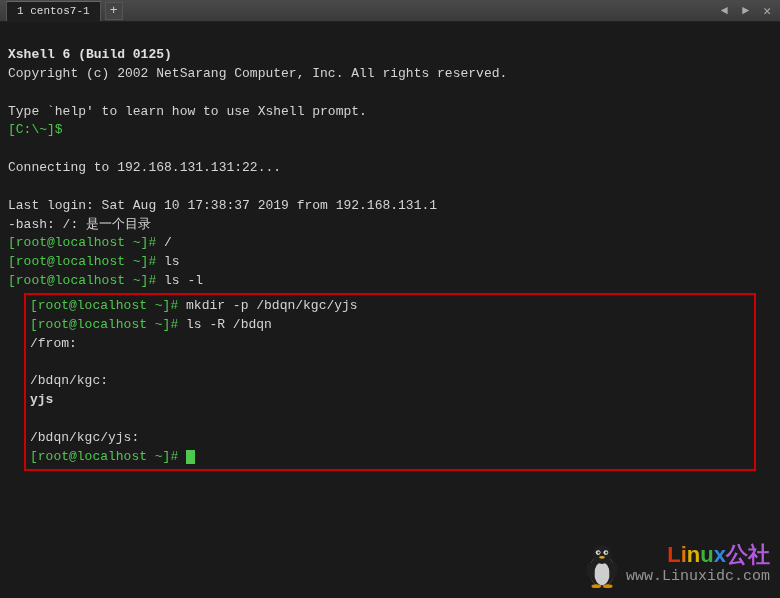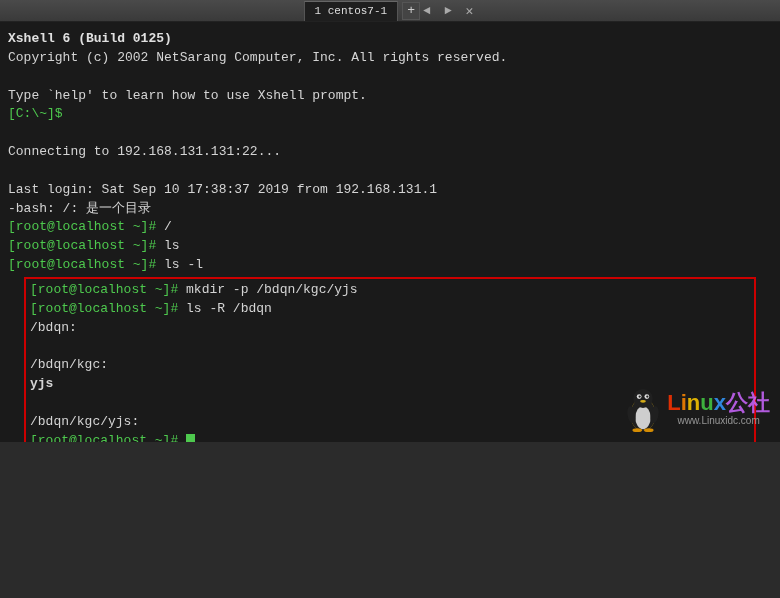--- a/index.html
+++ b/index.html
@@ -12,21 +12,21 @@
       overflow: hidden;
     }
 
     
     .title-bar {
       width: 780px;
       height: 22px;
       background: linear-gradient(to bottom, #4a4a4a, #3a3a3a);
       display: flex;
       align-items: center;
-      justify-content: center;
+      justify-content: space-between;
       padding: 0 6px;
       border-bottom: 1px solid #222;
     }
 
     .title-bar-left {
       display: flex;
       align-items: center;
       gap: 4px;
     }
 
@@ -73,26 +73,26 @@
     .close-btn {
       color: #aaa;
       font-size: 13px;
       cursor: pointer;
       padding: 0 3px;
     }
 
     
     .terminal {
       width: 780px;
-      height: 420px;
+      height: 576px;
       background: #1a1a1a;
       color: #d4d4d4;
       font-size: 13px;
       line-height: 1.45;
-      padding: 8px 8px;
+      padding: 24px 8px;
       overflow: hidden;
       position: relative;
     }
 
     .line {
       white-space: pre;
       font-family: 'Courier New', Courier, monospace;
     }
 
     .bold {
@@ -135,21 +135,21 @@
     }
 
     .linux-penguin {
       width: 40px;
       height: 48px;
     }
 
     .watermark-text {
       display: flex;
       flex-direction: column;
-      align-items: center;
+      align-items: flex-end;
     }
   </style>
 </head>
 <body>
 
 <div class="title-bar">
   <div class="title-bar-left">
     <div class="tab">
       <span>1 centos7-1</span>
     </div>
@@ -165,30 +165,30 @@
 <div class="terminal">
 
   <div class="line bold white">Xshell 6 (Build 0125)</div>
   <div class="line">Copyright (c) 2002 NetSarang Computer, Inc. All rights reserved.</div>
   <div class="line">&nbsp;</div>
   <div class="line">Type `help' to learn how to use Xshell prompt.</div>
   <div class="line green">[C:\~]$</div>
   <div class="line">&nbsp;</div>
   <div class="line">Connecting to 192.168.131.131:22...</div>
   <div class="line">&nbsp;</div>
-  <div class="line">Last login: Sat Sep 10 17:38:37 2019 from 192.168.131.1</div>
+  <div class="line">Last login: Sat Aug 10 17:38:37 2019 from 192.168.131.1</div>
   <div class="line">-bash: /: 是一个目录</div>
   <div class="line"><span class="green">[root@localhost ~]#</span> /</div>
   <div class="line"><span class="green">[root@localhost ~]#</span> ls</div>
   <div class="line"><span class="green">[root@localhost ~]#</span> ls -l</div>
 
   <div class="highlight-box">
     <div class="line"><span class="green">[root@localhost ~]#</span> mkdir -p /bdqn/kgc/yjs</div>
     <div class="line"><span class="green">[root@localhost ~]#</span> ls -R /bdqn</div>
-    <div class="line">/bdqn:</div>
+    <div class="line">/from:</div>
     <div class="line">&nbsp;</div>
     <div class="line">/bdqn/kgc:</div>
     <div class="line bold">yjs</div>
     <div class="line">&nbsp;</div>
     <div class="line">/bdqn/kgc/yjs:</div>
     <div class="line"><span class="green">[root@localhost ~]#</span> <span class="cursor"></span></div>
   </div>
 
   <div class="watermark">
 
@@ -212,17 +212,17 @@
       <ellipse cx="14" cy="46" rx="5" ry="2" fill="#f5a000"></ellipse>
       <ellipse cx="26" cy="46" rx="5" ry="2" fill="#f5a000"></ellipse>
 
       <ellipse cx="8" cy="30" rx="4" ry="9" fill="#222" transform="rotate(-10 8 30)"></ellipse>
       <ellipse cx="32" cy="30" rx="4" ry="9" fill="#222" transform="rotate(10 32 30)"></ellipse>
     </svg>
     <div class="watermark-text">
       <div style="font-size:22px;font-weight:bold;font-family:Arial,sans-serif;line-height:1;">
         <span style="color:#ff3300;">L</span><span style="color:#ff8800;">i</span><span style="color:#ffcc00;">n</span><span style="color:#44cc44;">u</span><span style="color:#3399ff;">x</span><span style="color:#cc66ff;">公社</span>
       </div>
-      <div style="color:#aaa;font-size:10px;font-family:Liberation Sans, sans-serif;">www.Linuxidc.com</div>
+      <div style="color:#aaa;font-size:15px;font-family:Liberation Mono, monospace;">www.Linuxidc.com</div>
     </div>
   </div>
 
 </div>
 
 </body></html>

